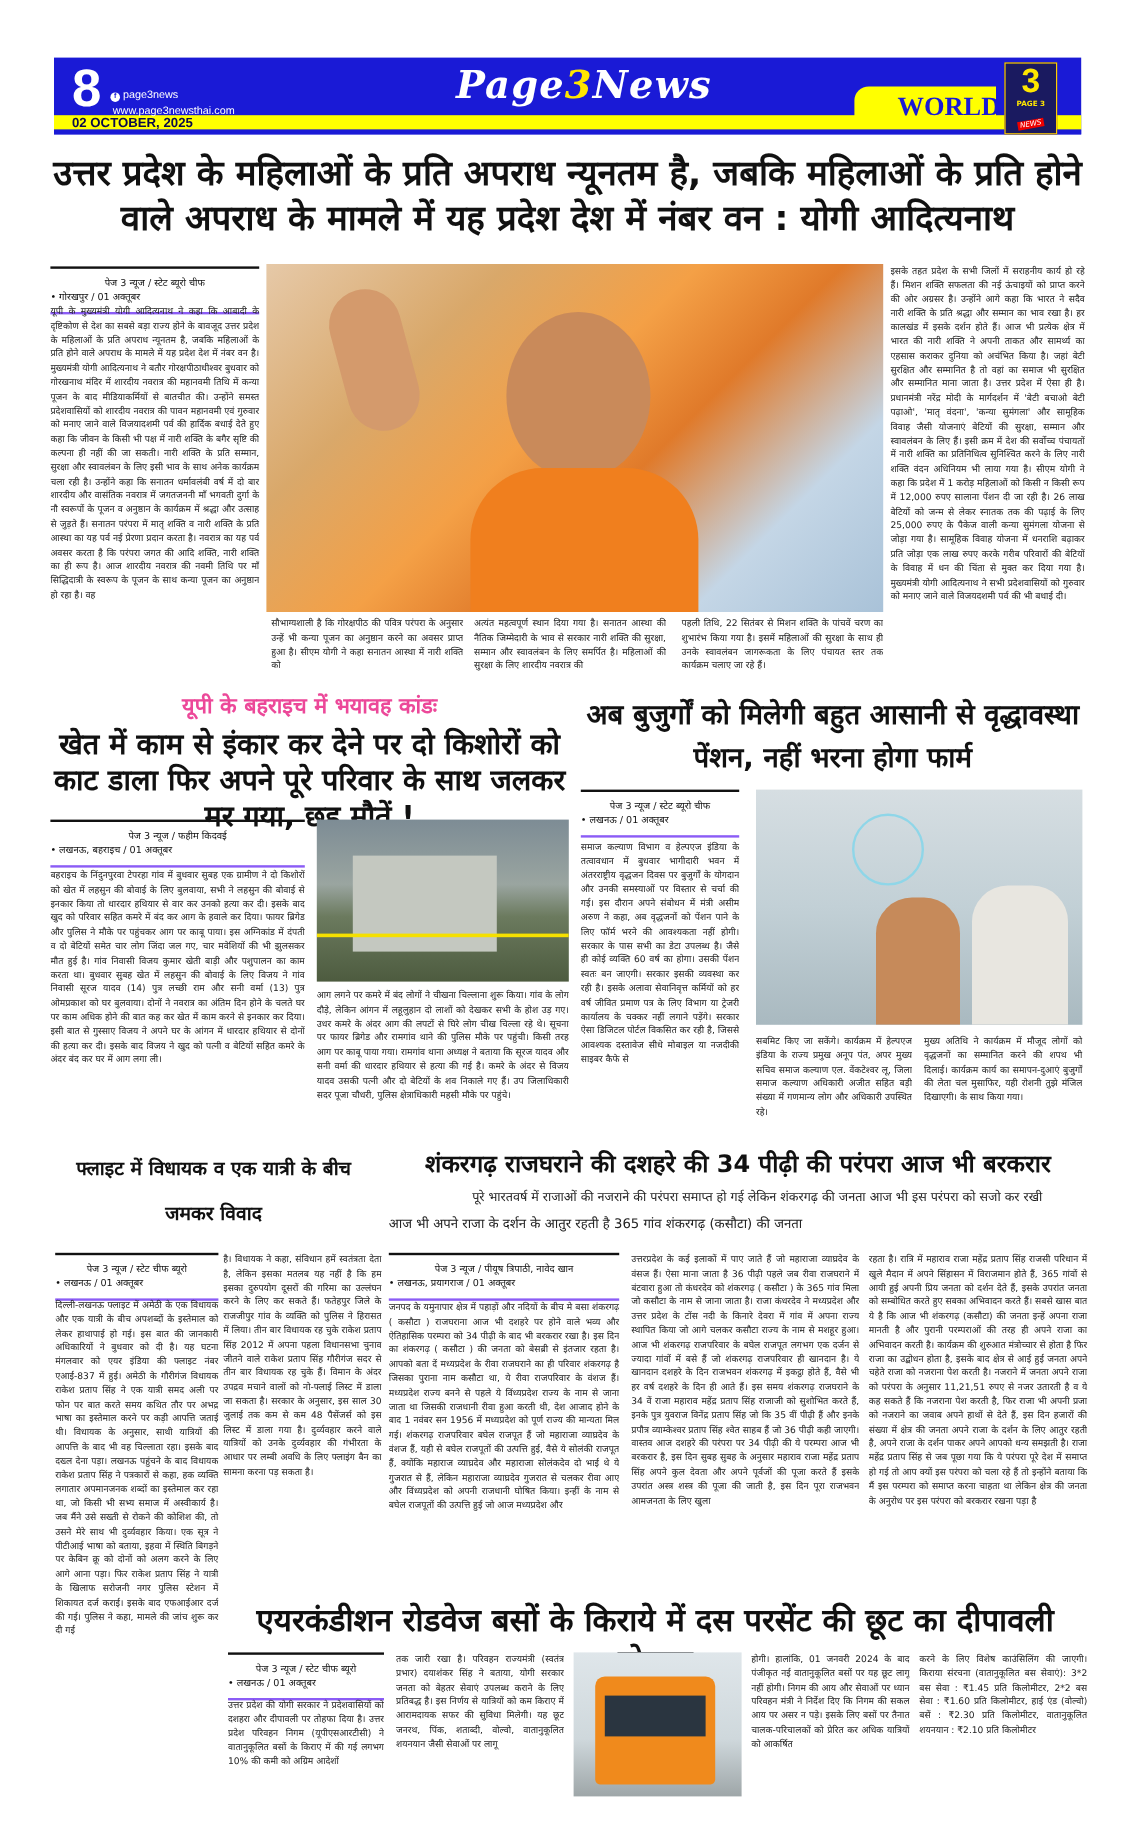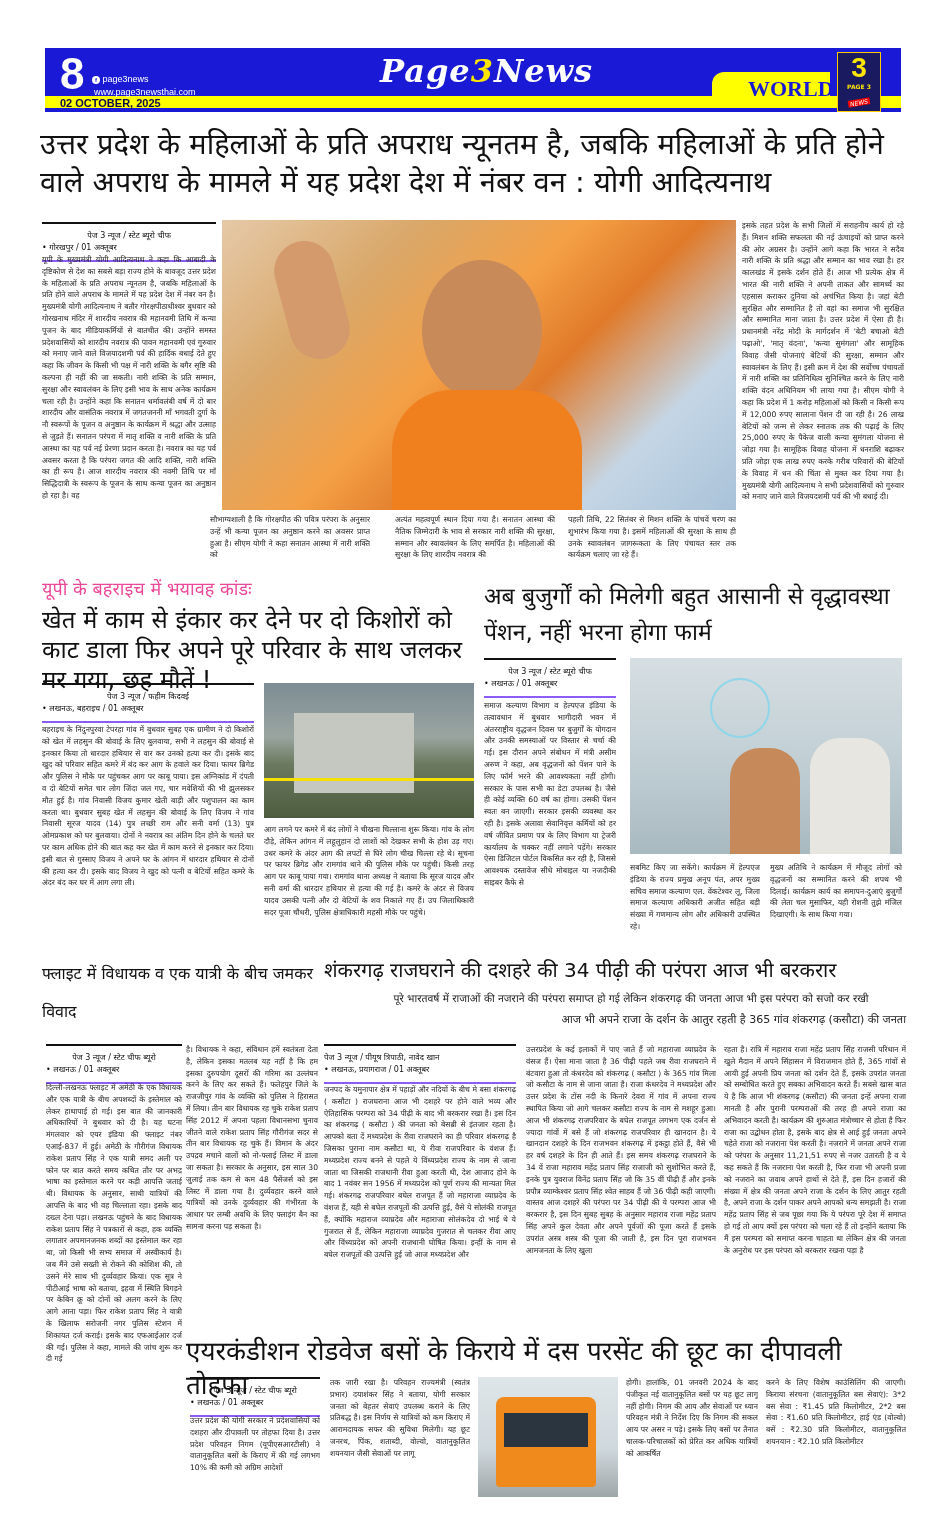--- a/index.html
+++ b/index.html
@@ -13,21 +13,21 @@
 .web{left:94px;top:87px;font-family:"Liberation Sans",sans-serif;font-size:9px;color:#fff}
 .date{left:60px;top:97px;font-family:Liberation Sans, sans-serif;font-weight:bold;font-size:11px;color:#0a0a4a}
 .logo{left:380px;top:52px;font-family:"DejaVu Serif",serif;font-weight:bold;font-size:32px;color:#fff;letter-spacing:1px;font-style:italic}
 .logo .three{color:#ffe600}
 .world-tab{left:712px;top:72px;width:118px;height:34px;background:#ffff00;border-radius:12px 0 0 0}
 .world{left:748px;top:76px;font-family:"Liberation Serif",serif;font-weight:bold;font-size:22px;color:#1a1ad6}
 .badge{left:837px;top:52px;width:44px;height:60px;background:#1a1a60;border:1px solid #ffcc00;text-align:center;color:#fff}
 .badge .b3{font-family:"Liberation Sans",sans-serif;font-weight:bold;font-size:28px;color:#ffe600;line-height:30px}
 .badge .bp{font-size:6px;color:#ffe600;font-weight:bold}
 .badge .bn{font-size:6px;background:#e00;color:#fff;display:inline-block;padding:0 2px;transform:rotate(-10deg);font-style:italic}
-h1,h2{font-family:"DejaVu Sans",sans-serif;font-weight:normal;}
+h1,h2{font-family:"DejaVu Sans",sans-serif;font-weight:bold;text-align:center}
 .main-head{left:40px;top:125px;width:866px;font-size:29px;line-height:38px}
 .byline{border-top:2px solid #111;border-bottom:2px solid #8b5cf6;padding:6px 0;font-size:8px}
 .byline .by{text-align:center;line-height:12px}
 .byline .loc{line-height:12px}
 .txt{font-size:7.6px;line-height:11.8px;text-align:justify;color:#222;overflow:hidden}
 .photo{overflow:hidden}
 .sub-red{color:#ec4899}
 </style>
 </head>
 <body>
@@ -52,21 +52,21 @@
 <div class="abs byline" style="left:42px;top:222px;width:174px">
   <div class="by">पेज 3 न्यूज / स्टेट ब्यूरो चीफ</div>
   <div class="loc">• गोरखपुर / 01 अक्तूबर</div>
 </div>
 <div class="abs txt" style="left:42px;top:254px;width:174px;height:316px">यूपी के मुख्यमंत्री योगी आदित्यनाथ ने कहा कि आबादी के दृष्टिकोण से देश का सबसे बड़ा राज्य होने के बावजूद उत्तर प्रदेश के महिलाओं के प्रति अपराध न्यूनतम है, जबकि महिलाओं के प्रति होने वाले अपराध के मामले में यह प्रदेश देश में नंबर वन है। मुख्यमंत्री योगी आदित्यनाथ ने बतौर गोरक्षपीठाधीश्वर बुधवार को गोरखनाथ मंदिर में शारदीय नवरात्र की महानवमी तिथि में कन्या पूजन के बाद मीडियाकर्मियों से बातचीत की। उन्होंने समस्त प्रदेशवासियों को शारदीय नवरात्र की पावन महानवमी एवं गुरुवार को मनाए जाने वाले विजयादशमी पर्व की हार्दिक बधाई देते हुए कहा कि जीवन के किसी भी पक्ष में नारी शक्ति के बगैर सृष्टि की कल्पना ही नहीं की जा सकती। नारी शक्ति के प्रति सम्मान, सुरक्षा और स्वावलंबन के लिए इसी भाव के साथ अनेक कार्यक्रम चला रही है। उन्होंने कहा कि सनातन धर्मावलंबी वर्ष में दो बार शारदीय और वासंतिक नवरात्र में जगतजननी माँ भगवती दुर्गा के नौ स्वरूपों के पूजन व अनुष्ठान के कार्यक्रम में श्रद्धा और उत्साह से जुड़ते हैं। सनातन परंपरा में मातृ शक्ति व नारी शक्ति के प्रति आस्था का यह पर्व नई प्रेरणा प्रदान करता है। नवरात्र का यह पर्व अवसर करता है कि परंपरा जगत की आदि शक्ति, नारी शक्ति का ही रूप है। आज शारदीय नवरात्र की नवमी तिथि पर माँ सिद्धिदात्री के स्वरूप के पूजन के साथ कन्या पूजन का अनुष्ठान हो रहा है। वह</div>
 <div class="abs photo" style="left:222px;top:220px;width:514px;height:290px;background:linear-gradient(135deg,#e6c9a8 0%,#d9a86a 25%,#f4a046 45%,#e07a2a 60%,#c4d6e6 80%,#a9c2d8 100%)">
   <div style="position:absolute;left:200px;top:40px;width:120px;height:140px;border-radius:50%;background:#c98a5a"></div>
   <div style="position:absolute;left:170px;top:170px;width:190px;height:130px;border-radius:60px 60px 0 0;background:#f07f1e"></div>
   <div style="position:absolute;left:60px;top:20px;width:60px;height:120px;border-radius:30px;background:#d49a6c;transform:rotate(-15deg)"></div>
 </div>
-<div class="abs txt" style="left:210px;top:514px;width:160px;height:58px">सौभाग्यशाली है कि गोरक्षपीठ की पवित्र परंपरा के अनुसार उन्हें भी कन्या पूजन का अनुष्ठान करने का अवसर प्राप्त हुआ है। सीएम योगी ने कहा सनातन आस्था में नारी शक्ति को</div>
+<div class="abs txt" style="left:226px;top:514px;width:160px;height:58px">सौभाग्यशाली है कि गोरक्षपीठ की पवित्र परंपरा के अनुसार उन्हें भी कन्या पूजन का अनुष्ठान करने का अवसर प्राप्त हुआ है। सीएम योगी ने कहा सनातन आस्था में नारी शक्ति को</div>
 <div class="abs txt" style="left:395px;top:514px;width:160px;height:58px">अत्यंत महत्वपूर्ण स्थान दिया गया है। सनातन आस्था की नैतिक जिम्मेदारी के भाव से सरकार नारी शक्ति की सुरक्षा, सम्मान और स्वावलंबन के लिए समर्पित है। महिलाओं की सुरक्षा के लिए शारदीय नवरात्र की</div>
 <div class="abs txt" style="left:568px;top:514px;width:168px;height:58px">पहली तिथि, 22 सितंबर से मिशन शक्ति के पांचवें चरण का शुभारंभ किया गया है। इसमें महिलाओं की सुरक्षा के साथ ही उनके स्वावलंबन जागरूकता के लिए पंचायत स्तर तक कार्यक्रम चलाए जा रहे हैं।</div>
 <div class="abs txt" style="left:742px;top:220px;width:162px;height:352px">इसके तहत प्रदेश के सभी जिलों में सराहनीय कार्य हो रहे हैं। मिशन शक्ति सफलता की नई ऊंचाइयों को प्राप्त करने की ओर अग्रसर है। उन्होंने आगे कहा कि भारत ने सदैव नारी शक्ति के प्रति श्रद्धा और सम्मान का भाव रखा है। हर कालखंड में इसके दर्शन होते हैं। आज भी प्रत्येक क्षेत्र में भारत की नारी शक्ति ने अपनी ताकत और सामर्थ्य का एहसास कराकर दुनिया को अचंभित किया है। जहां बेटी सुरक्षित और सम्मानित है तो वहां का समाज भी सुरक्षित और सम्मानित माना जाता है। उत्तर प्रदेश में ऐसा ही है। प्रधानमंत्री नरेंद्र मोदी के मार्गदर्शन में 'बेटी बचाओ बेटी पढ़ाओ', 'मातृ वंदना', 'कन्या सुमंगला' और सामूहिक विवाह जैसी योजनाएं बेटियों की सुरक्षा, सम्मान और स्वावलंबन के लिए हैं। इसी क्रम में देश की सर्वोच्च पंचायतों में नारी शक्ति का प्रतिनिधित्व सुनिश्चित करने के लिए नारी शक्ति वंदन अधिनियम भी लाया गया है। सीएम योगी ने कहा कि प्रदेश में 1 करोड़ महिलाओं को किसी न किसी रूप में 12,000 रुपए सालाना पेंशन दी जा रही है। 26 लाख बेटियों को जन्म से लेकर स्नातक तक की पढ़ाई के लिए 25,000 रुपए के पैकेज वाली कन्या सुमंगला योजना से जोड़ा गया है। सामूहिक विवाह योजना में धनराशि बढ़ाकर प्रति जोड़ा एक लाख रुपए करके गरीब परिवारों की बेटियों के विवाह में धन की चिंता से मुक्त कर दिया गया है। मुख्यमंत्री योगी आदित्यनाथ ने सभी प्रदेशवासियों को गुरुवार को मनाए जाने वाले विजयदशमी पर्व की भी बधाई दी।</div>
 
 <h2 class="abs sub-red" style="left:42px;top:577px;width:432px;font-size:18px;line-height:24px">यूपी के बहराइच में भयावह कांडः</h2>
 <h2 class="abs" style="left:42px;top:605px;width:432px;font-size:24px;line-height:30px">खेत में काम से इंकार कर देने पर दो किशोरों को काट डाला फिर अपने पूरे परिवार के साथ जलकर मर गया, छह मौतें !</h2>
 <div class="abs byline" style="left:42px;top:683px;width:212px">
   <div class="by">पेज 3 न्यूज / फहीम किदवई</div>
   <div class="loc">• लखनऊ, बहराइच / 01 अक्तूबर</div>
 </div>
@@ -94,23 +94,23 @@
 <h2 class="abs" style="left:42px;top:955px;width:272px;font-size:16px;line-height:38px">फ्लाइट में विधायक व एक यात्री के बीच जमकर विवाद</h2>
 <div class="abs byline" style="left:46px;top:1044px;width:136px">
   <div class="by">पेज 3 न्यूज / स्टेट चीफ ब्यूरो</div>
   <div class="loc">• लखनऊ / 01 अक्तूबर</div>
 </div>
 <div class="abs txt" style="left:46px;top:1082px;width:136px;height:400px">दिल्ली-लखनऊ फ्लाइट में अमेठी के एक विधायक और एक यात्री के बीच अपशब्दों के इस्तेमाल को लेकर हाथापाई हो गई। इस बात की जानकारी अधिकारियों ने बुधवार को दी है। यह घटना मंगलवार को एयर इंडिया की फ्लाइट नंबर एआई-837 में हुई। अमेठी के गौरीगंज विधायक राकेश प्रताप सिंह ने एक यात्री समद अली पर फोन पर बात करते समय कथित तौर पर अभद्र भाषा का इस्तेमाल करने पर कड़ी आपत्ति जताई थी। विधायक के अनुसार, साथी यात्रियों की आपत्ति के बाद भी वह चिल्लाता रहा। इसके बाद दख्ल देना पड़ा। लखनऊ पहुंचने के बाद विधायक राकेश प्रताप सिंह ने पत्रकारों से कहा, हक व्यक्ति लगातार अपमानजनक शब्दों का इस्तेमाल कर रहा था, जो किसी भी सभ्य समाज में अस्वीकार्य है। जब मैंने उसे सख्ती से रोकने की कोशिश की, तो उसने मेरे साथ भी दुर्व्यवहार किया। एक सूत्र ने पीटीआई भाषा को बताया, इहवा में स्थिति बिगड़ने पर केबिन क्रू को दोनों को अलग करने के लिए आगे आना पड़ा। फिर राकेश प्रताप सिंह ने यात्री के खिलाफ सरोजनी नगर पुलिस स्टेशन में शिकायत दर्ज कराई। इसके बाद एफआईआर दर्ज की गई। पुलिस ने कहा, मामले की जांच शुरू कर दी गई</div>
 <div class="abs txt" style="left:186px;top:1044px;width:132px;height:285px">है। विधायक ने कहा, संविधान हमें स्वतंत्रता देता है, लेकिन इसका मतलब यह नहीं है कि हम इसका दुरुपयोग दूसरों की गरिमा का उल्लंघन करने के लिए कर सकते हैं। फतेहपुर जिले के राजजीपुर गांव के व्यक्ति को पुलिस ने हिरासत में लिया। तीन बार विधायक रह चुके राकेश प्रताप सिंह 2012 में अपना पहला विधानसभा चुनाव जीतने वाले राकेश प्रताप सिंह गौरीगंज सदर से तीन बार विधायक रह चुके हैं। विमान के अंदर उपद्रव मचाने वालों को नो-फ्लाई लिस्ट में डाला जा सकता है। सरकार के अनुसार, इस साल 30 जुलाई तक कम से कम 48 पैसेंजर्स को इस लिस्ट में डाला गया है। दुर्व्यवहार करने वाले यात्रियों को उनके दुर्व्यवहार की गंभीरता के आधार पर लम्बी अवधि के लिए फ्लाइंग बैन का सामना करना पड़ सकता है।</div>
 
 <h2 class="abs" style="left:324px;top:955px;width:582px;font-size:20px;line-height:30px">शंकरगढ़ राजघराने की दशहरे की 34 पीढ़ी की परंपरा आज भी बरकरार</h2>
 <div class="abs" style="left:340px;top:990px;width:582px;font-size:10.5px;line-height:17px;text-align:center;color:#222">पूरे भारतवर्ष में राजाओं की नजराने की परंपरा समाप्त हो गई लेकिन शंकरगढ़ की जनता आज भी इस परंपरा को सजो कर रखी</div>
-<div class="abs" style="left:324px;top:1011px;width:582px;font-size:11px;line-height:17px;text-align:right;color:#222">आज भी अपने राजा के दर्शन के आतुर रहती है 365 गांव शंकरगढ़ (कसौटा) की जनता</div>
+<div class="abs" style="left:324px;top:1011px;width:582px;font-size:11px;line-height:17px;text-align:left;color:#222">आज भी अपने राजा के दर्शन के आतुर रहती है 365 गांव शंकरगढ़ (कसौटा) की जनता</div>
 <div class="abs byline" style="left:324px;top:1044px;width:192px">
-  <div class="by" style="text-align:left">पेज 3 न्यूज / पीयूष त्रिपाठी, नावेद खान</div>
+  <div class="by" style="text-align:center">पेज 3 न्यूज / पीयूष त्रिपाठी, नावेद खान</div>
   <div class="loc">• लखनऊ, प्रयागराज / 01 अक्तूबर</div>
 </div>
 <div class="abs txt" style="left:324px;top:1084px;width:192px;height:245px">जनपद के यमुनापार क्षेत्र में पहाड़ों और नदियों के बीच मे बसा शंकरगढ़ ( कसौटा ) राजघराना आज भी दशहरे पर होने वाले भव्य और ऐतिहासिक परम्परा को 34 पीढ़ी के बाद भी बरकरार रखा है। इस दिन का शंकरगढ़ ( कसौटा ) की जनता को बेसब्री से इंतजार रहता है। आपको बता दें मध्यप्रदेश के रीवा राजघराने का ही परिवार शंकरगढ़ है जिसका पुराना नाम कसौटा था, ये रीवा राजपरिवार के वंशज हैं। मध्यप्रदेश राज्य बनने से पहले ये विंध्यप्रदेश राज्य के नाम से जाना जाता था जिसकी राजधानी रीवा हुआ करती थी, देश आजाद होने के बाद 1 नवंबर सन 1956 में मध्यप्रदेश को पूर्ण राज्य की मान्यता मिल गई। शंकरगढ़ राजपरिवार बघेल राजपूत हैं जो महाराजा व्याघ्रदेव के वंशज हैं, यही से बघेल राजपूतों की उत्पत्ति हुई, वैसे ये सोलंकी राजपूत हैं, क्योंकि महाराज व्याघ्रदेव और महाराजा सोलंकदेव दो भाई थे ये गुजरात से हैं, लेकिन महाराजा व्याघ्रदेव गुजरात से चलकर रीवा आए और विंध्यप्रदेश को अपनी राजधानी घोषित किया। इन्हीं के नाम से बघेल राजपूतों की उत्पत्ति हुई जो आज मध्यप्रदेश और</div>
 <div class="abs txt" style="left:526px;top:1044px;width:190px;height:285px">उत्तरप्रदेश के कई इलाकों में पाए जाते हैं जो महाराजा व्याघ्रदेव के वंसज हैं। ऐसा माना जाता है 36 पीढ़ी पहले जब रीवा राजघराने में बंटवारा हुआ तो कंधरदेव को शंकरगढ़ ( कसौटा ) के 365 गांव मिला जो कसौटा के नाम से जाना जाता है। राजा कंधरदेव ने मध्यप्रदेश और उत्तर प्रदेश के टोंस नदी के किनारे देवरा में गांव में अपना राज्य स्थापित किया जो आगे चलकर कसौटा राज्य के नाम से मशहूर हुआ। आज भी शंकरगढ़ राजपरिवार के बघेल राजपूत लगभग एक दर्जन से ज्यादा गांवों में बसे हैं जो शंकरगढ़ राजपरिवार ही खानदान है। ये खानदान दशहरे के दिन राजभवन शंकरगढ़ में इकट्ठा होते हैं, वैसे भी हर वर्ष दशहरे के दिन ही आते हैं। इस समय शंकरगढ़ राजघराने के 34 वें राजा महाराव महेंद्र प्रताप सिंह राजाजी को सुशोभित करते हैं, इनके पुत्र युवराज विनेंद्र प्रताप सिंह जो कि 35 वीं पीढ़ी हैं और इनके प्रपौत्र व्याम्केश्वर प्रताप सिंह श्वेत साहब हैं जो 36 पीढ़ी कही जाएगी। वास्तव आज दशहरे की परंपरा पर 34 पीढ़ी की ये परम्परा आज भी बरकरार है, इस दिन सुबह सुबह के अनुसार महाराव राजा महेंद्र प्रताप सिंह अपने कुल देवता और अपने पूर्वजों की पूजा करते हैं इसके उपरांत अस्त्र शस्त्र की पूजा की जाती है, इस दिन पूरा राजभवन आमजनता के लिए खुला</div>
 <div class="abs txt" style="left:724px;top:1044px;width:182px;height:285px">रहता है। रात्रि में महाराव राजा महेंद्र प्रताप सिंह राजसी परिधान में खुले मैदान में अपने सिंहासन में विराजमान होते हैं, 365 गांवों से आयी हुई अपनी प्रिय जनता को दर्शन देते हैं, इसके उपरांत जनता को सम्बोधित करते हुए सबका अभिवादन करते हैं। सबसे खास बात ये है कि आज भी शंकरगढ़ (कसौटा) की जनता इन्हें अपना राजा मानती है और पुरानी परम्पराओं की तरह ही अपने राजा का अभिवादन करती है। कार्यक्रम की शुरुआत मंत्रोच्चार से होता है फिर राजा का उद्बोधन होता है, इसके बाद क्षेत्र से आई हुई जनता अपने चहेते राजा को नजराना पेश करती है। नजराने में जनता अपने राजा को परंपरा के अनुसार 11,21,51 रुपए से नजर उतारती है व ये कह सकते हैं कि नजराना पेश करती है, फिर राजा भी अपनी प्रजा को नजराने का जवाब अपने हाथों से देते हैं, इस दिन हजारों की संख्या में क्षेत्र की जनता अपने राजा के दर्शन के लिए आतुर रहती है, अपने राजा के दर्शन पाकर अपने आपको धन्य समझती है। राजा महेंद्र प्रताप सिंह से जब पूछा गया कि ये परंपरा पूरे देश में समाप्त हो गई तो आप क्यों इस परंपरा को चला रहे हैं तो इन्होंने बताया कि मैं इस परम्परा को समाप्त करना चाहता था लेकिन क्षेत्र की जनता के अनुरोध पर इस परंपरा को बरकरार रखना पड़ा है</div>
 
 <h2 class="abs" style="left:186px;top:1334px;width:720px;font-size:26px;line-height:34px">एयरकंडीशन रोडवेज बसों के किराये में दस परसेंट की छूट का दीपावली तोहफा</h2>
 <div class="abs byline" style="left:190px;top:1377px;width:130px">
   <div class="by">पेज 3 न्यूज / स्टेट चीफ ब्यूरो</div>
   <div class="loc">• लखनऊ / 01 अक्तूबर</div>

